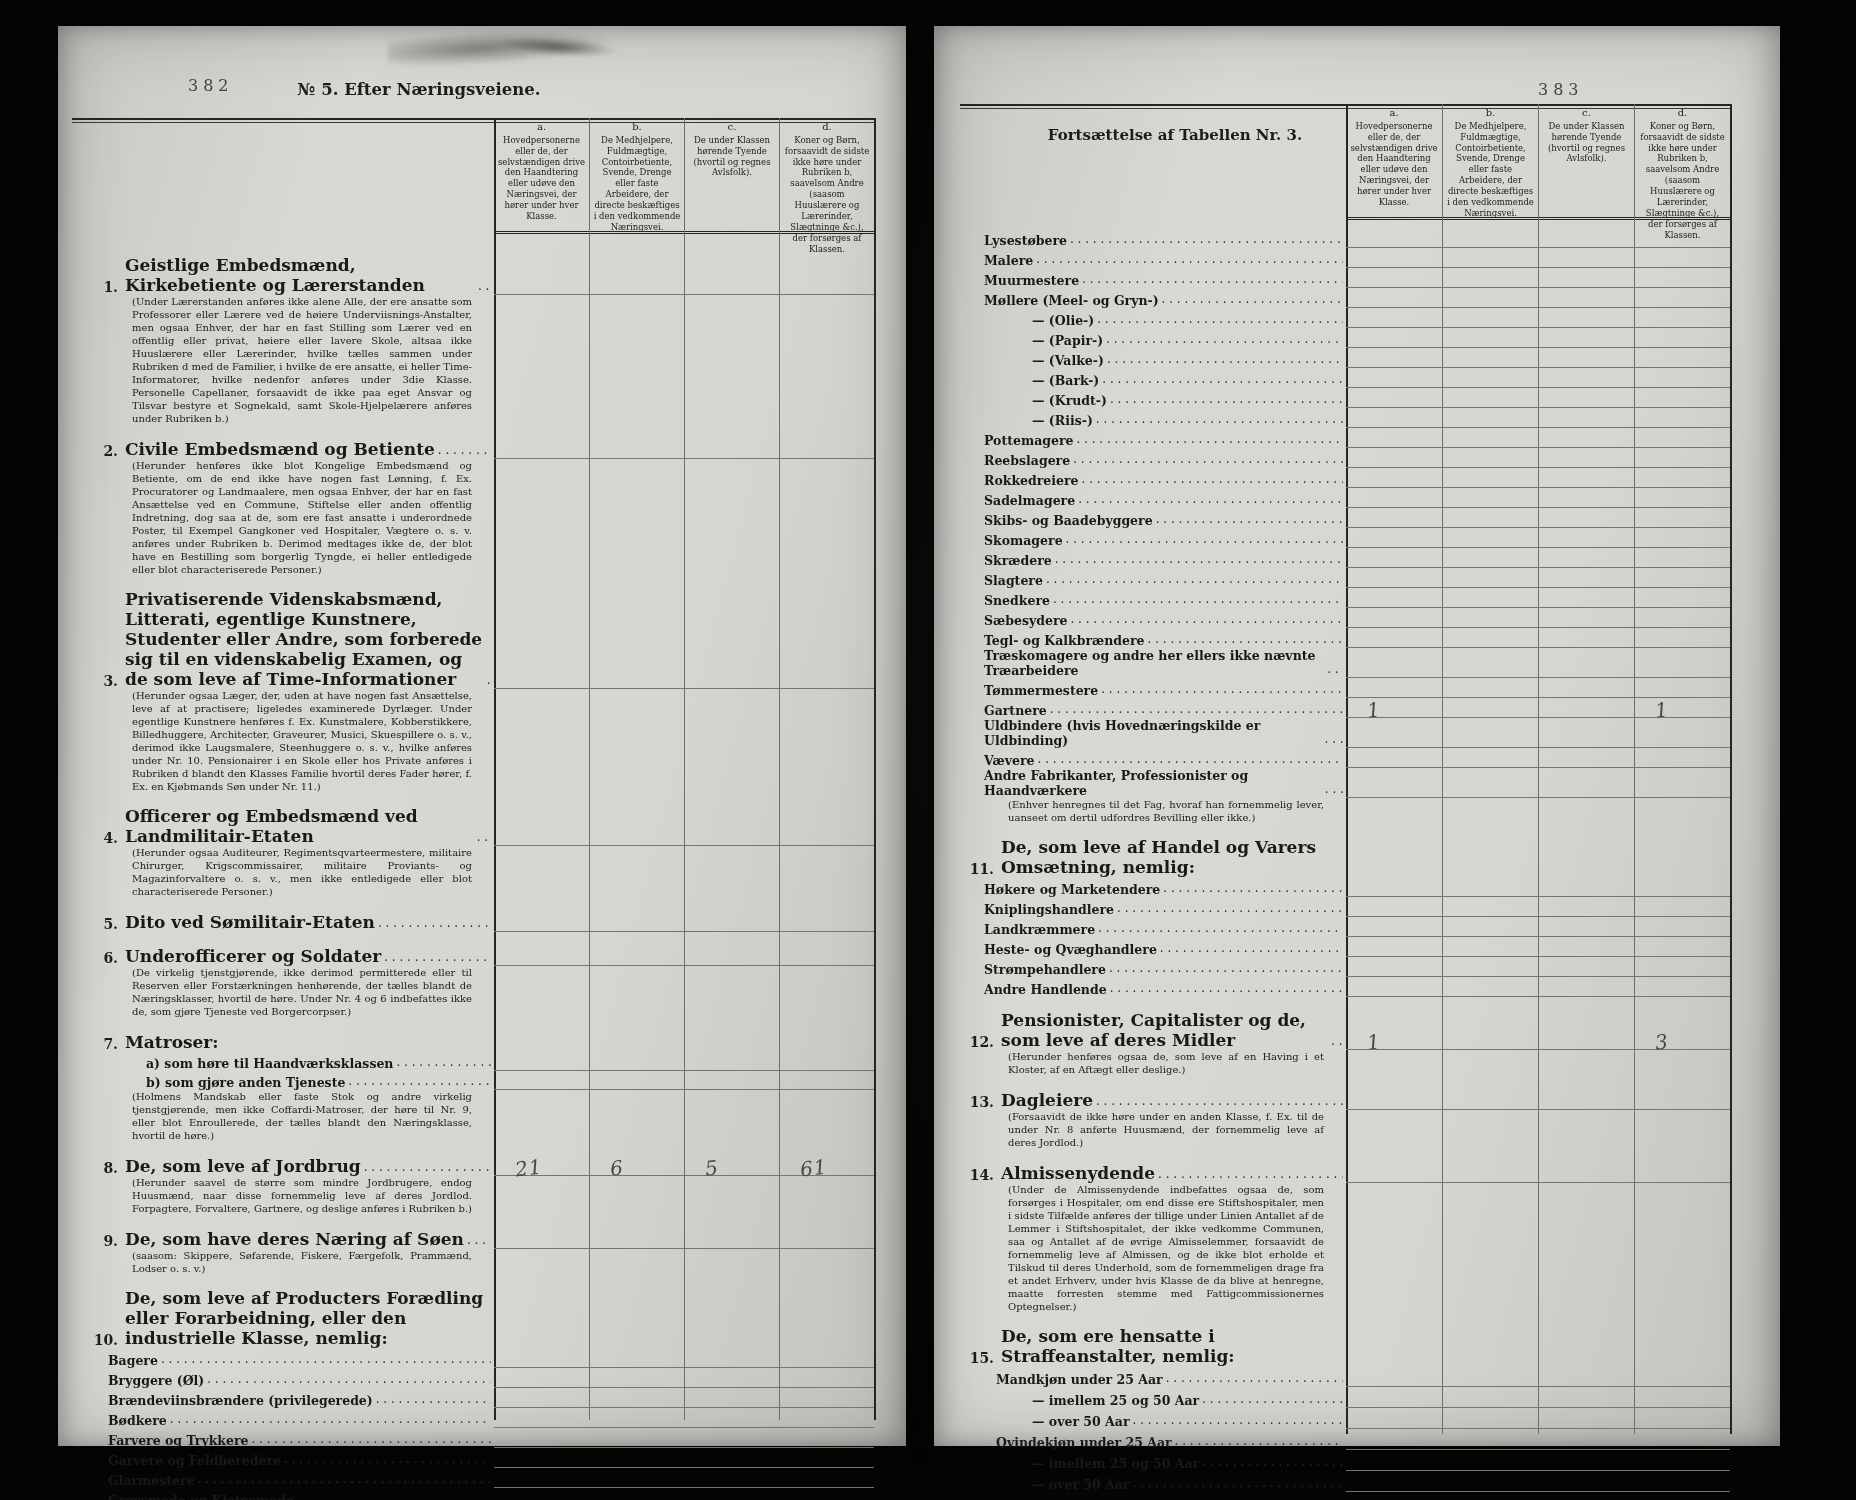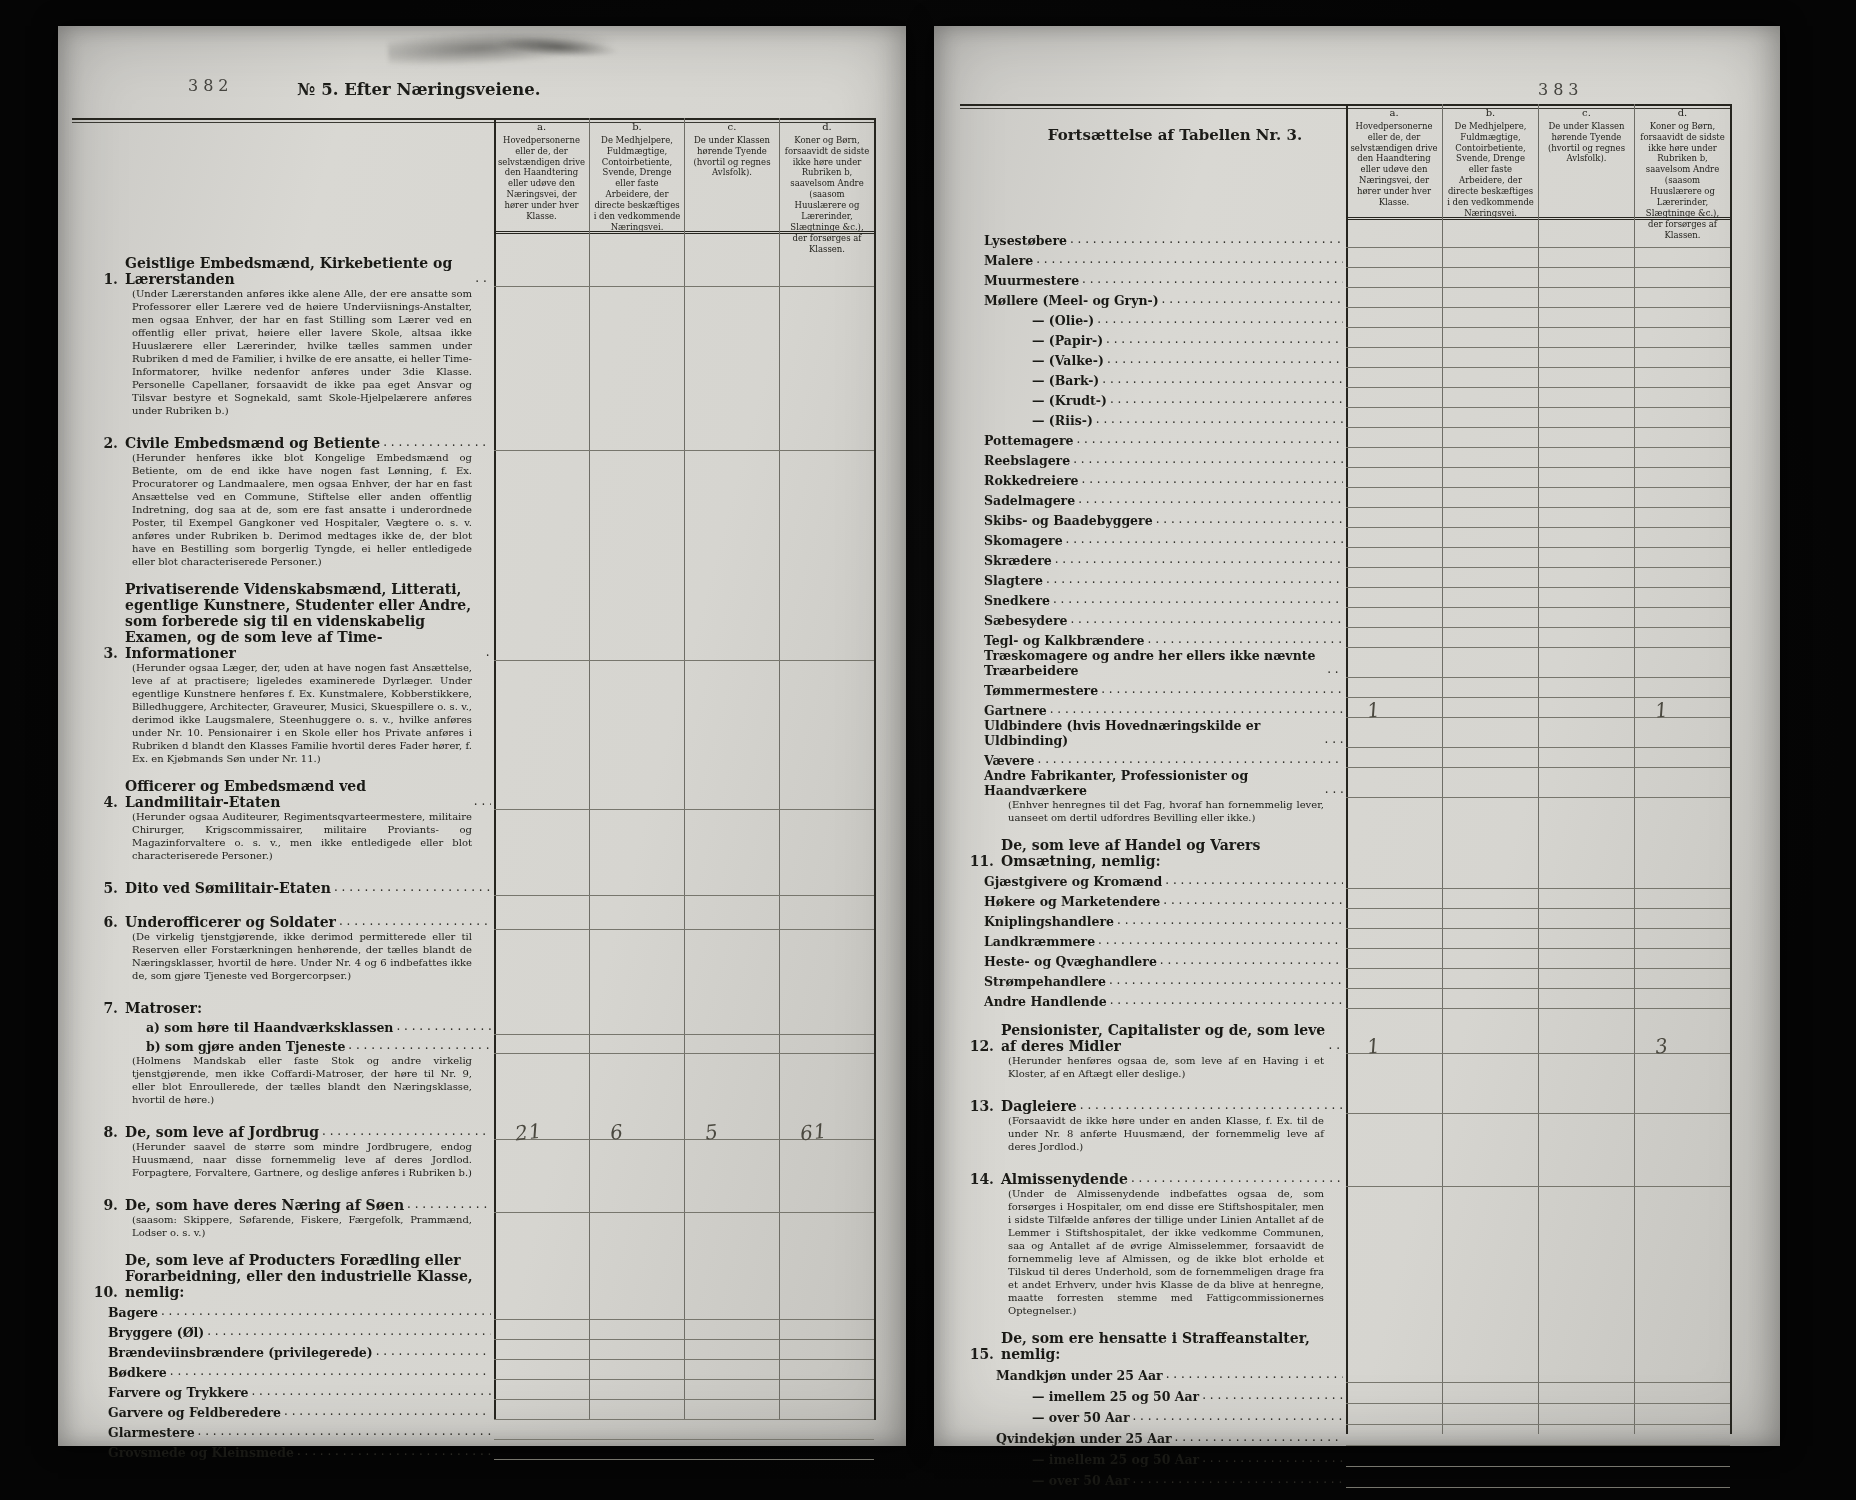--- a/index.html
+++ b/index.html
@@ -40,21 +40,21 @@
   .vl.h{width:2px;background:#26251f;}
   .left .vl{height:1302px;} .right .vl{height:1330px;}
 
   .tbody{position:absolute;left:28px;
     top:calc(var(--rtop) + var(--headh) + 8px);
     width:calc(var(--tleft) + 4*var(--col) - 28px);}
 
   .row{display:flex;align-items:flex-end;min-height:19px;}
   .lbl{font-weight:700;color:#191915;}
   .entry{margin-top:13px;min-height:21px;}
-  .entry > .lbl{font-size:14px;flex:0 1 auto;}
+  .entry > .lbl{font-size:17px;flex:0 1 auto;}
   .num{flex:none;width:32px;text-align:right;padding-right:7px;font-weight:700;font-size:14px;}
   .trade{padding-left:22px;min-height:20px;}
   .sub{padding-left:60px;min-height:19px;}
   .age{padding-left:34px;min-height:21px;}
   .trade > .lbl,.sub > .lbl,.age > .lbl{font-size:12.5px;}
   .ind1{padding-left:70px;}
 
   .dots{flex:1 1 20px;overflow:hidden;white-space:nowrap;height:16px;margin:0 3px;
     color:#2b2a24;font-size:12px;}
   .dots::after{content:". . . . . . . . . . . . . . . . . . . . . . . . . . . . . . . . . . . . . . . . . . . . . . . . . . . . . . . . . . . . . . . . . . . . . .";}
@@ -650,30 +650,20 @@
           <span class="num">11.</span>
           <span class="lbl">De, som leve af Handel og Varers Omsætning, nemlig:</span>
           <div class="cells">
             <div class="cell"></div>
             <div class="cell"></div>
             <div class="cell"></div>
             <div class="cell"></div>
           </div>
         </div>
         <div class="row trade lined">
-          <span class="lbl">Gjæstgivere og Kromænd</span>
-          <span class="dots"></span>
-          <div class="cells">
-            <div class="cell"></div>
-            <div class="cell"></div>
-            <div class="cell"></div>
-            <div class="cell"></div>
-          </div>
-        </div>
-        <div class="row trade lined">
           <span class="lbl">Høkere og Marketendere</span>
           <span class="dots"></span>
           <div class="cells">
             <div class="cell"></div>
             <div class="cell"></div>
             <div class="cell"></div>
             <div class="cell"></div>
           </div>
         </div>
         <div class="row trade lined">

